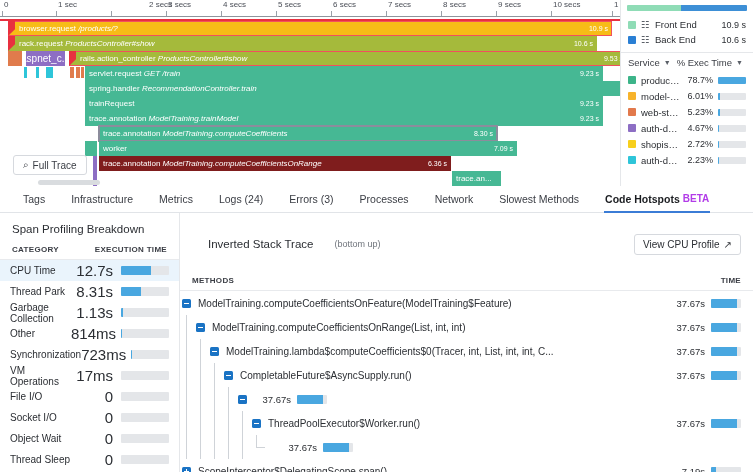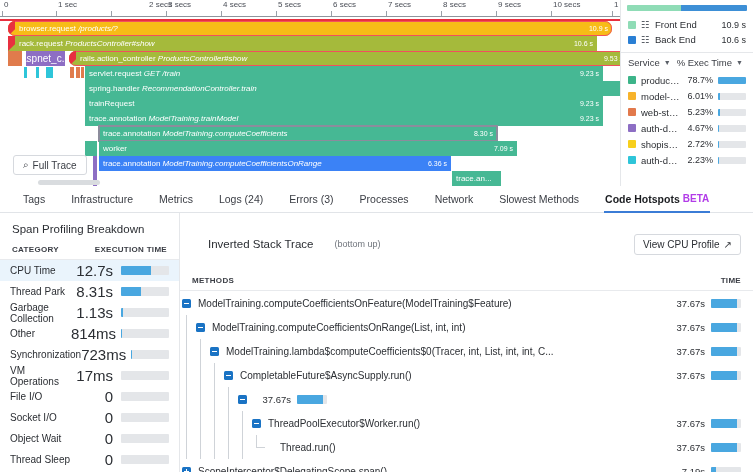--- a/index.html
+++ b/index.html
@@ -23,21 +23,21 @@
   .redline { position:absolute; top:19px; left:0; width:620px; height:1.5px; background:#e8303f; }
 
   .rows { position:absolute; top:21px; left:0; width:620px; }
   .row { position:relative; height:15px; }
   .bar {
     position:absolute; height:15px; color:#fff; font-size:8px;
     display:flex; align-items:center; overflow:hidden; white-space:nowrap;
   }
   .bar .lbl { padding-left:4px; flex:1; overflow:hidden; text-overflow:ellipsis; }
   .bar .dur { padding-right:4px; font-size:7px; }
-  .bar.err { outline:1.5px solid #f2505d; outline-offset:-1px;border-radius:7px; }
+  .bar.err { outline:1.5px solid #f2505d; outline-offset:-1px; }
   .bar.sel { outline:2px solid #8c8c9c; outline-offset:-1px; }
   .bar .flag {
     width:7px; height:15px; background:#e8303f; flex:0 0 auto;
     clip-path:polygon(0 0,100% 0,100% 55%,0 100%);
   }
 
   .fulltrace {
     position:absolute; left:13px; top:155px; z-index:12;
     background:#fff; border:1px solid #d6d9de; border-radius:3px;
     padding:3px 9px; font-size:10px; color:#3a3d44;
@@ -210,21 +210,21 @@
             <span class="dur">8.30 s</span>
           </div>
         </div>
         <div class="row">
           <div class="bar" style="left: 99px; width: 418px; background: rgb(70, 184, 148);">
             <span class="lbl">worker</span>
             <span class="dur">7.09 s</span>
           </div>
         </div>
         <div class="row">
-          <div class="bar" style="left: 99px; width: 352px; background: #3b82f6;">
+          <div class="bar" style="left: 99px; width: 352px; background: #7f1d1d;">
             <span class="lbl">trace.annotation <em style="font-style:italic">ModelTraining.computeCoefficientsOnRange</em></span>
             <span class="dur">6.36 s</span>
           </div>
         </div>
         <div class="row">
           <div class="bar" style="left: 452px; width: 49px; background: rgb(70, 184, 148);">
             <span class="lbl">trace.an...</span>
           </div>
         </div>
       </div>
@@ -499,21 +499,20 @@
         <div class="mrow">
           <span class="ind">
             <span class="guide"></span>
             <span class="guide"></span>
             <span class="guide"></span>
             <span class="guide"></span>
             <span class="guide"></span>
             <span class="guide leafl stub"></span>
           </span>
           <span style="width:9px;flex:0 0 auto;"></span>
-          <span class="mname">Thread.run()</span>
           <span class="mtime">37.67s</span>
           <span class="mb">
             <i style="width:88%"></i>
           </span>
         </div>
         <div class="mrow">
           <span class="ind"></span>
           <span class="tgl plus"></span>
           <span class="mname">ScopeInterceptor$DelegatingScope.span()</span>
           <span class="mtime">7.19s</span>

